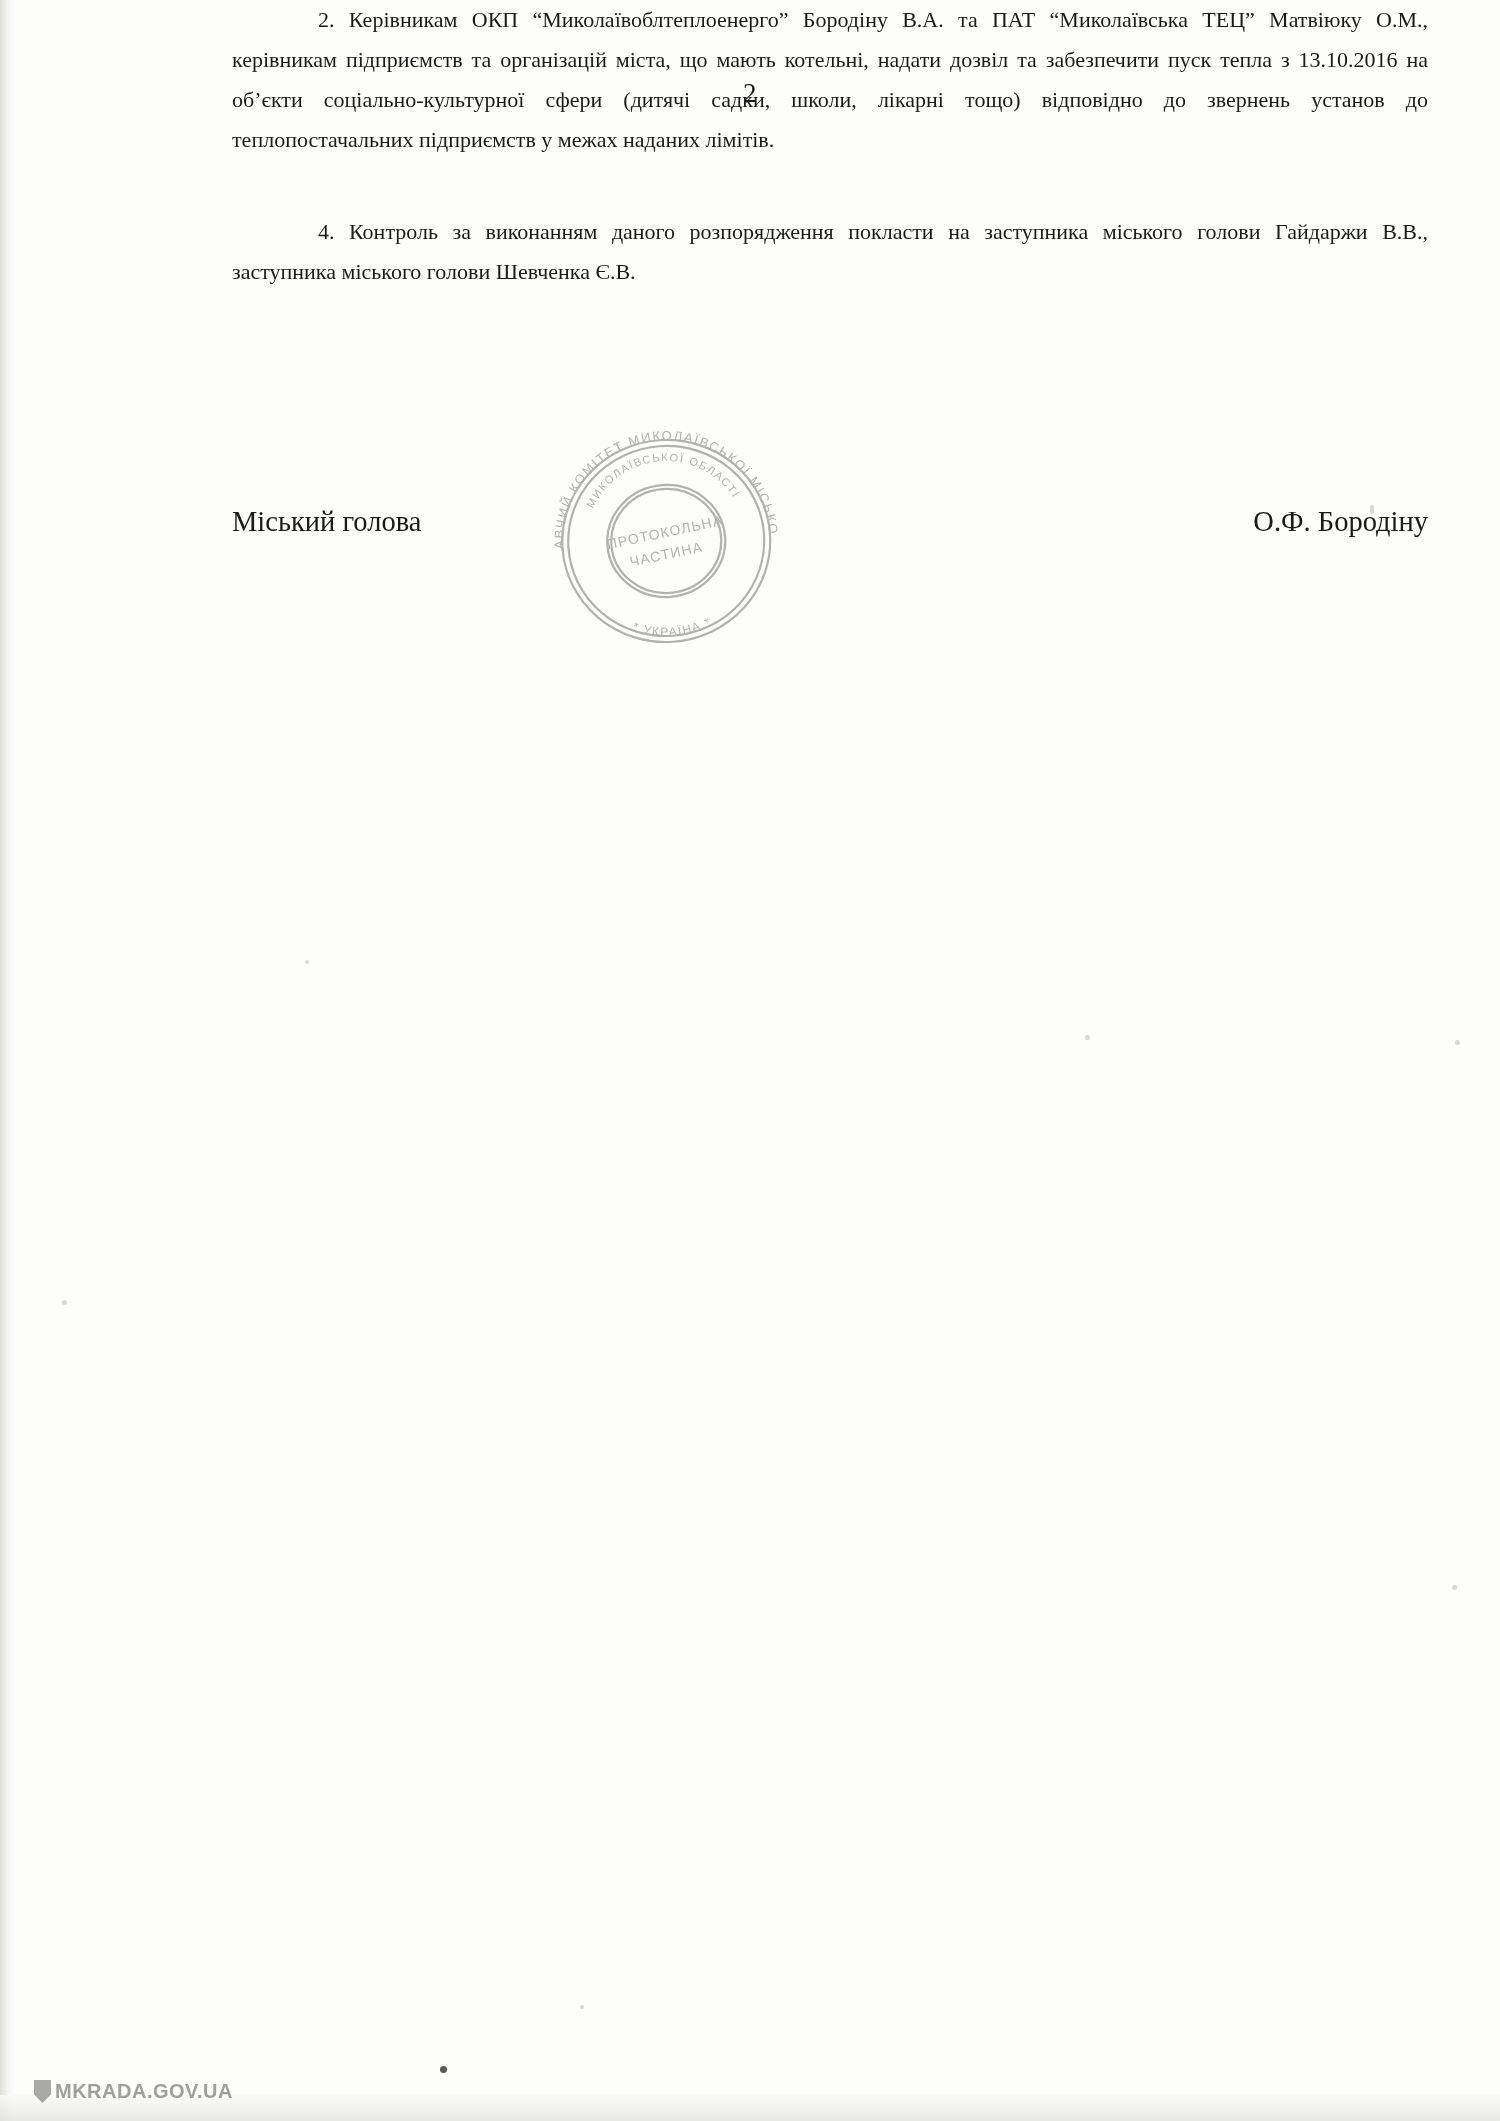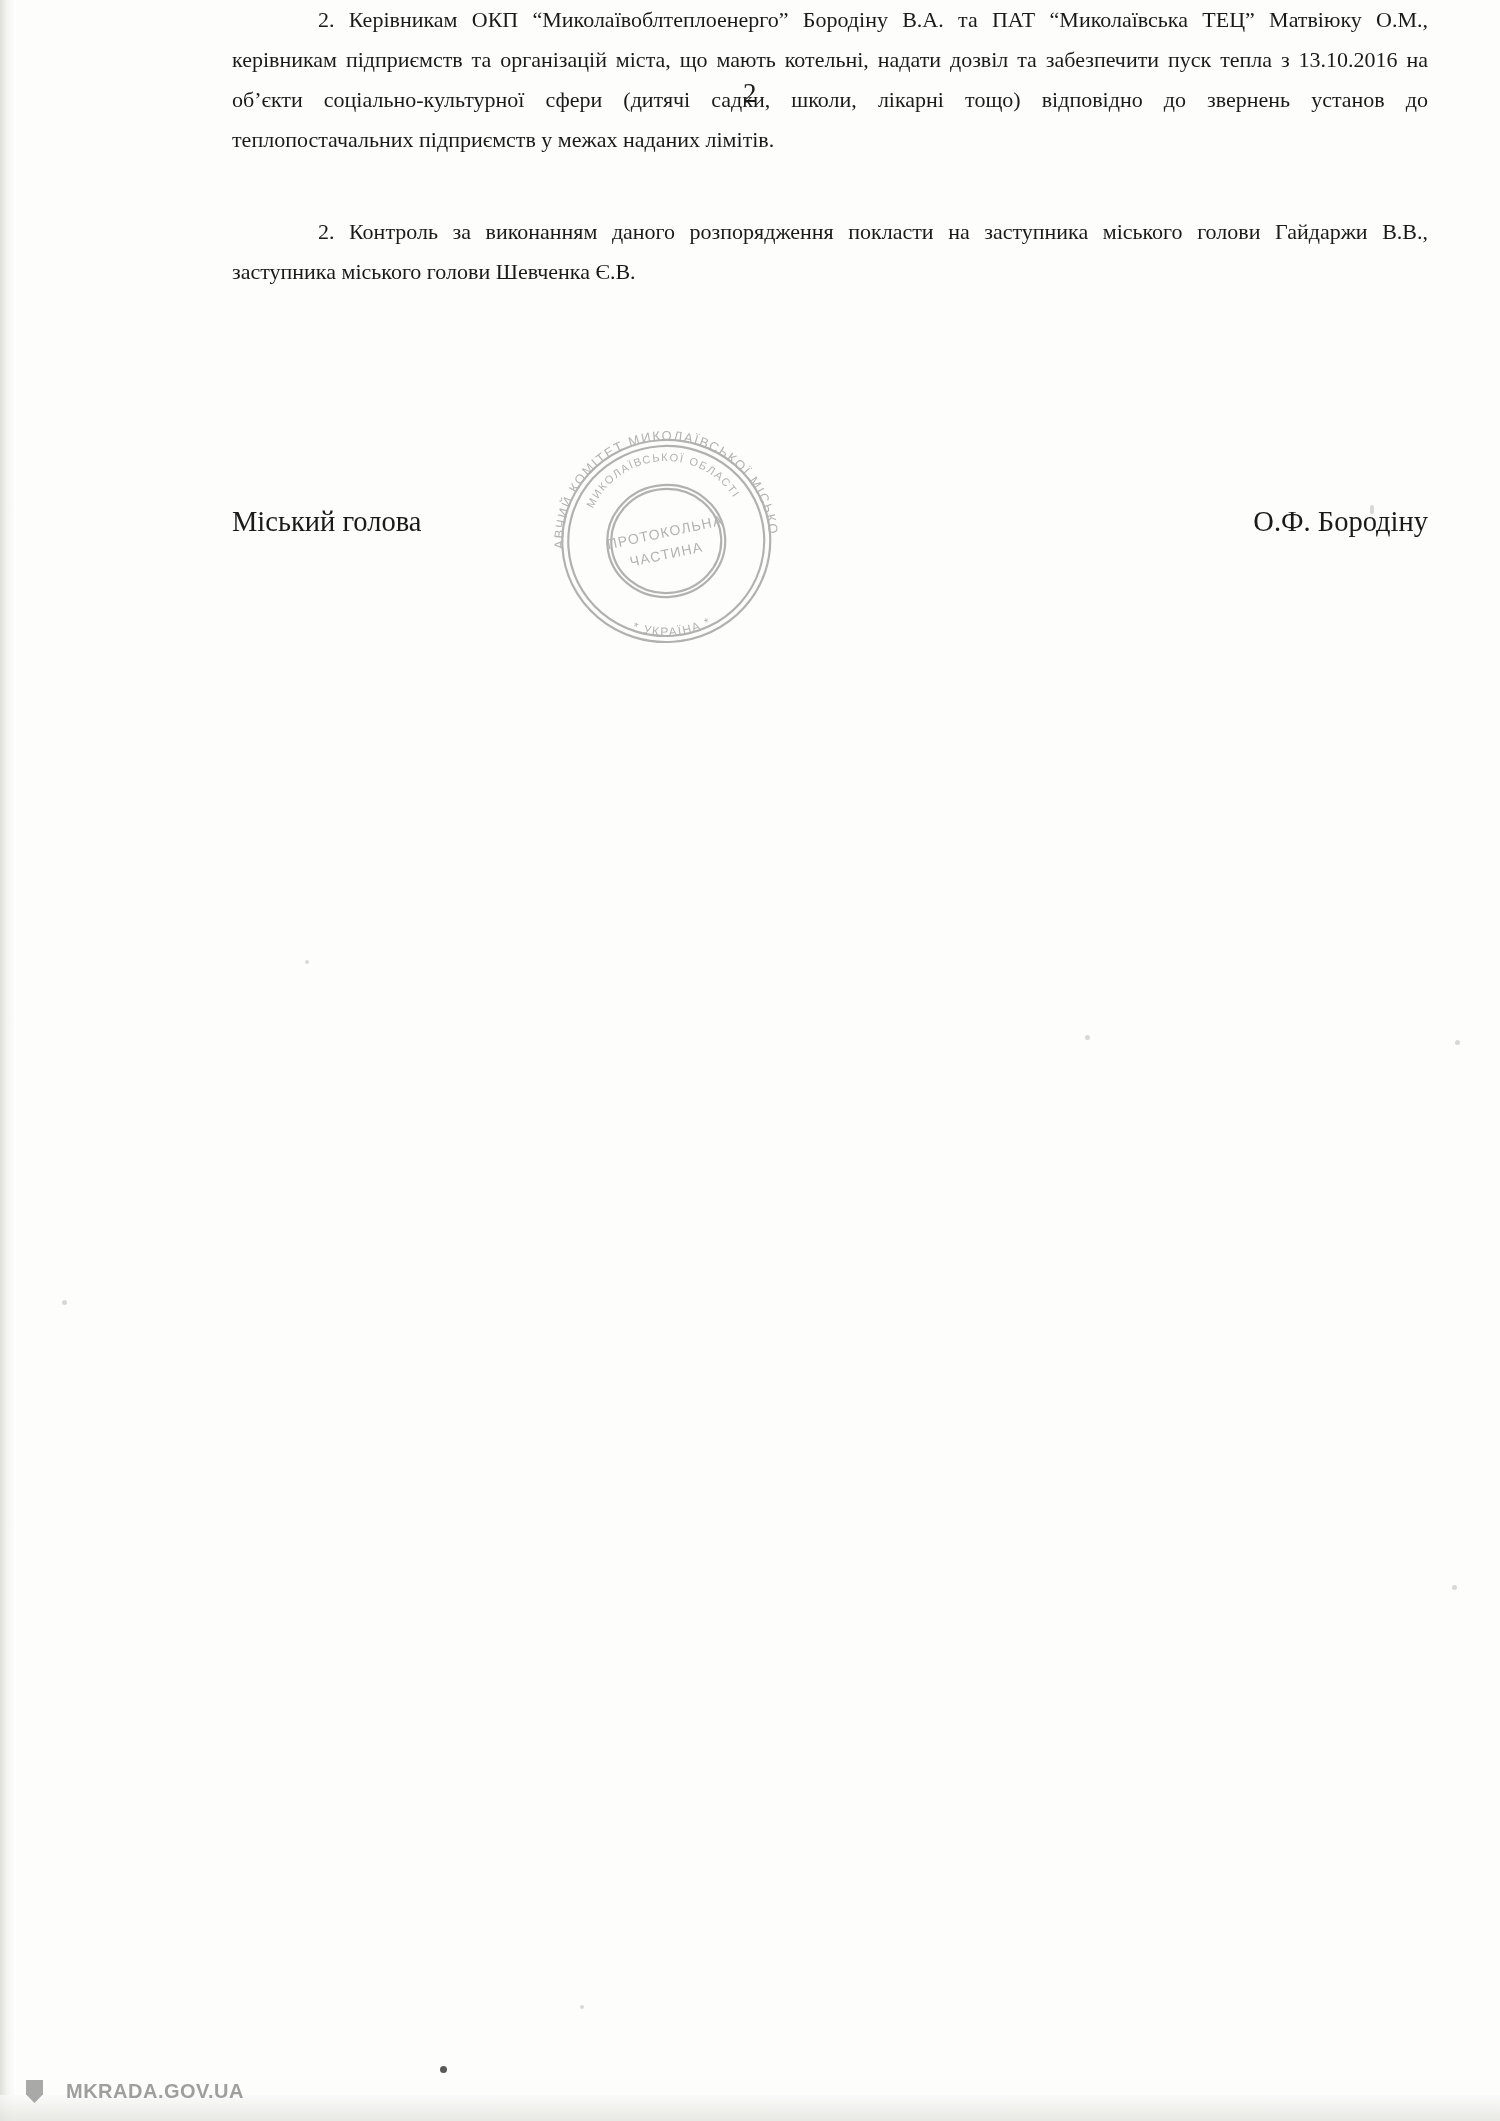--- a/index.html
+++ b/index.html
@@ -83,25 +83,25 @@
     width: 250px;
     height: 225px;
     opacity: 0.52;
     transform: rotate(-4deg);
     pointer-events: none;
   }
   .stamp svg { display: block; }
 
   .watermark {
     position: absolute;
-    left: 26px;
+    left: 34px;
     bottom: 18px;
     display: flex;
     align-items: center;
-    gap: 23px;
+    gap: 4px;
     font-family: "Liberation Sans", sans-serif;
     font-size: 20px;
     font-weight: bold;
     letter-spacing: 0.5px;
     color: #8f8f8f;
     opacity: 0.85;
   }
   .watermark .crest {
     width: 17px;
     height: 23px;
@@ -134,21 +134,21 @@
 <div class="page">
 
   <div class="scan-edge-left"></div>
   <div class="scan-edge-bottom"></div>
 
   <div class="page-number">2</div>
 
   <div class="body-text">
     <p class="para para-2">2. Керівникам ОКП “Миколаївоблтеплоенерго” Бородіну В.А. та ПАТ “Миколаївська ТЕЦ” Матвіюку О.М., керівникам підприємств та організацій міста, що мають котельні, надати дозвіл та забезпечити пуск тепла з 13.10.2016 на об’єкти соціально-культурної сфери (дитячі садки, школи, лікарні тощо) відповідно до звернень установ до теплопостачальних підприємств у межах наданих лімітів.</p>
     <div class="gap"></div>
-    <p class="para para-3">2. Контроль за виконанням даного розпорядження покласти на заступника міського голови Гайдаржи В.В., заступника міського голови Шевченка Є.В.</p>
+    <p class="para para-3">4. Контроль за виконанням даного розпорядження покласти на заступника міського голови Гайдаржи В.В., заступника міського голови Шевченка Є.В.</p>
   </div>
 
   <div class="signature-row">
     <span class="sig-left">Міський голова</span>
     <span class="sig-right">О.Ф. Бородіну</span>
   </div>
 
   <div class="stamp">
     <svg width="250" height="225" viewBox="0 0 250 225" xmlns="http://www.w3.org/2000/svg">
       <defs>

